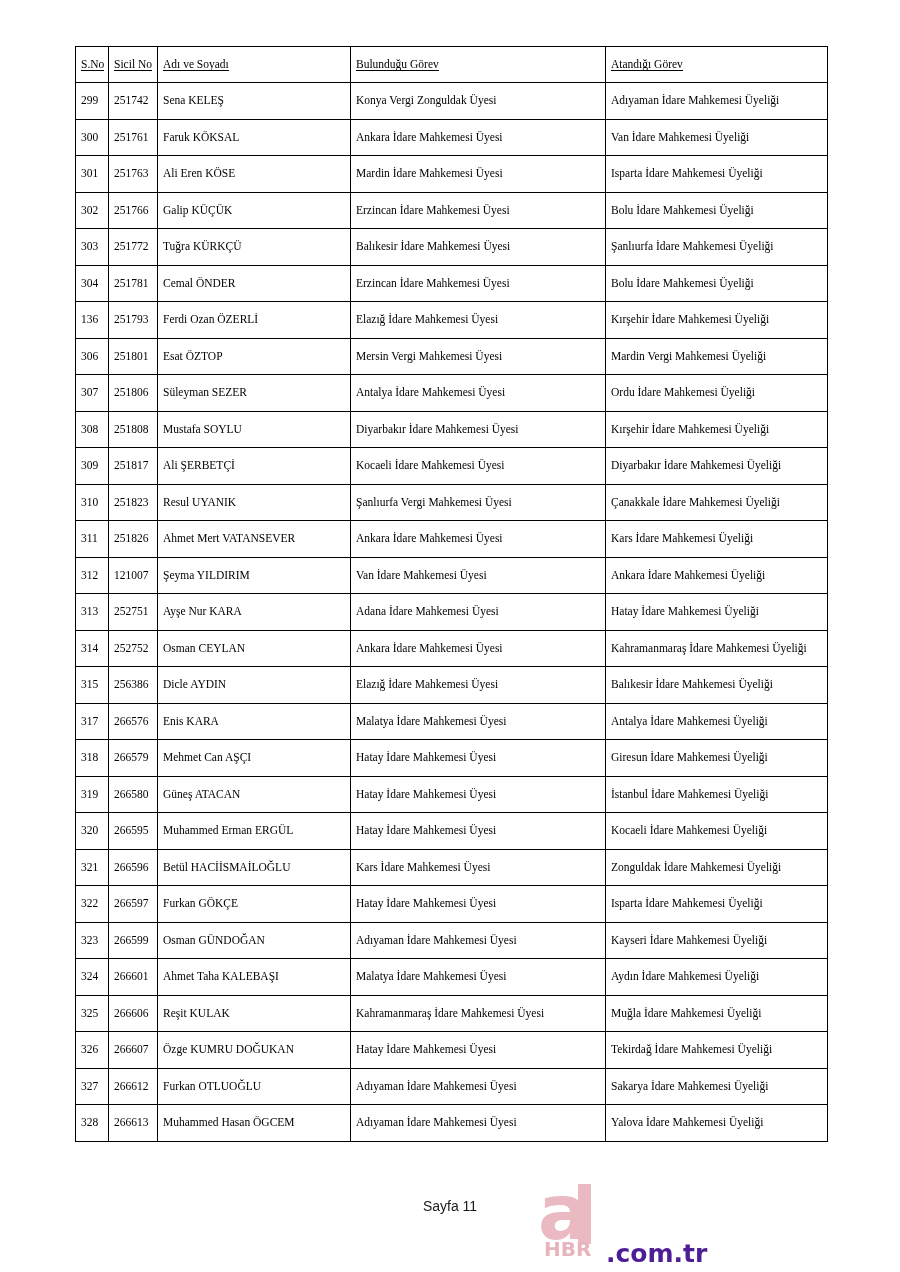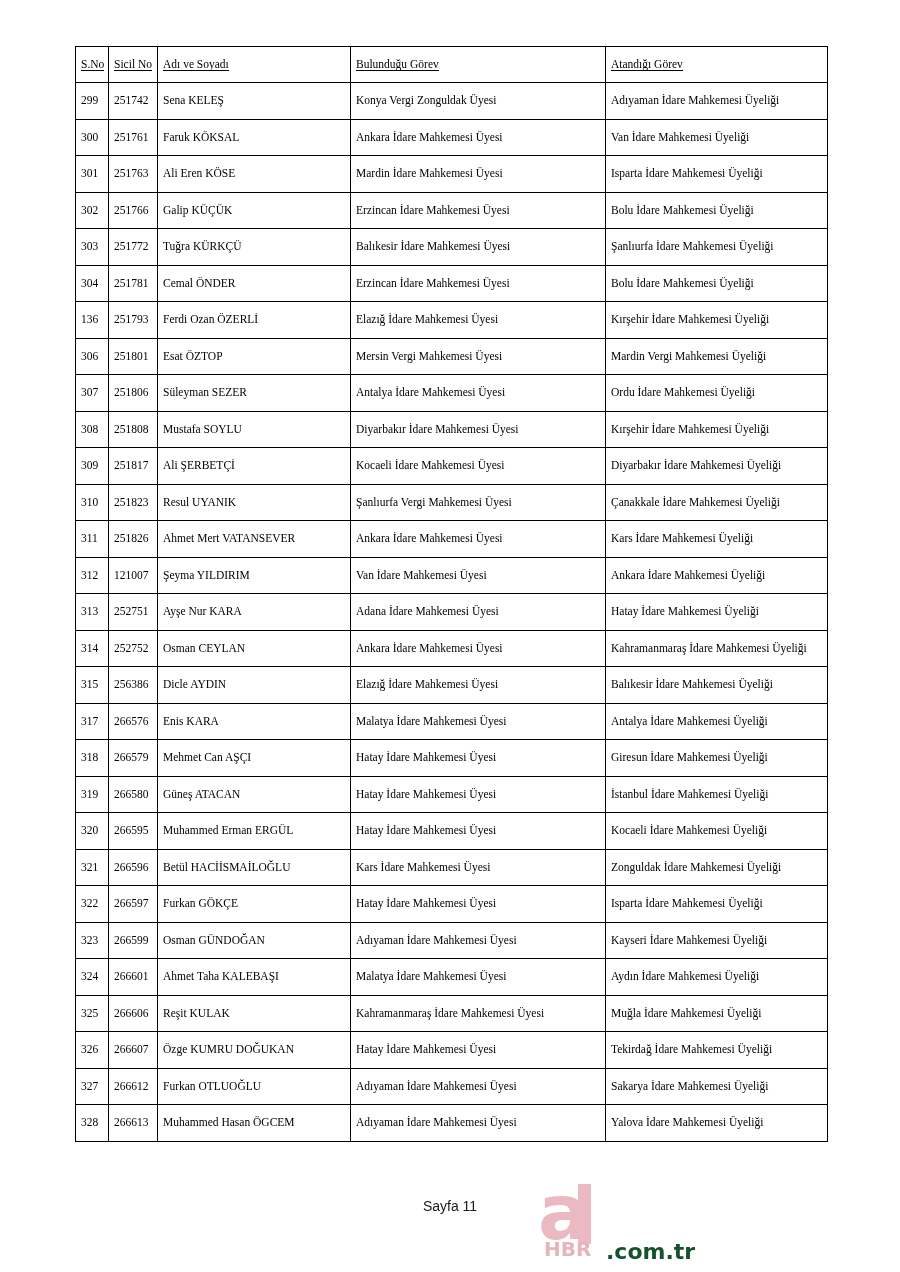--- a/index.html
+++ b/index.html
@@ -136,23 +136,23 @@
     font-size: 20px;
     font-weight: bold;
     color: #e7b3bd;
     letter-spacing: 0px;
   }
   .wm-dom {
     position: absolute;
     left: 78px;
     top: 57px;
     font-family: "DejaVu Sans", sans-serif;
-    font-size: 22px;
+    font-size: 25px;
     font-weight: bold;
-    color: #14532d;
+    color: #4c1d95;
     letter-spacing: 0px;
   }
 </style>
 </head>
 <body>
 
 <div class="page">
 
   <div class="table-wrap">
     <table class="roster">

